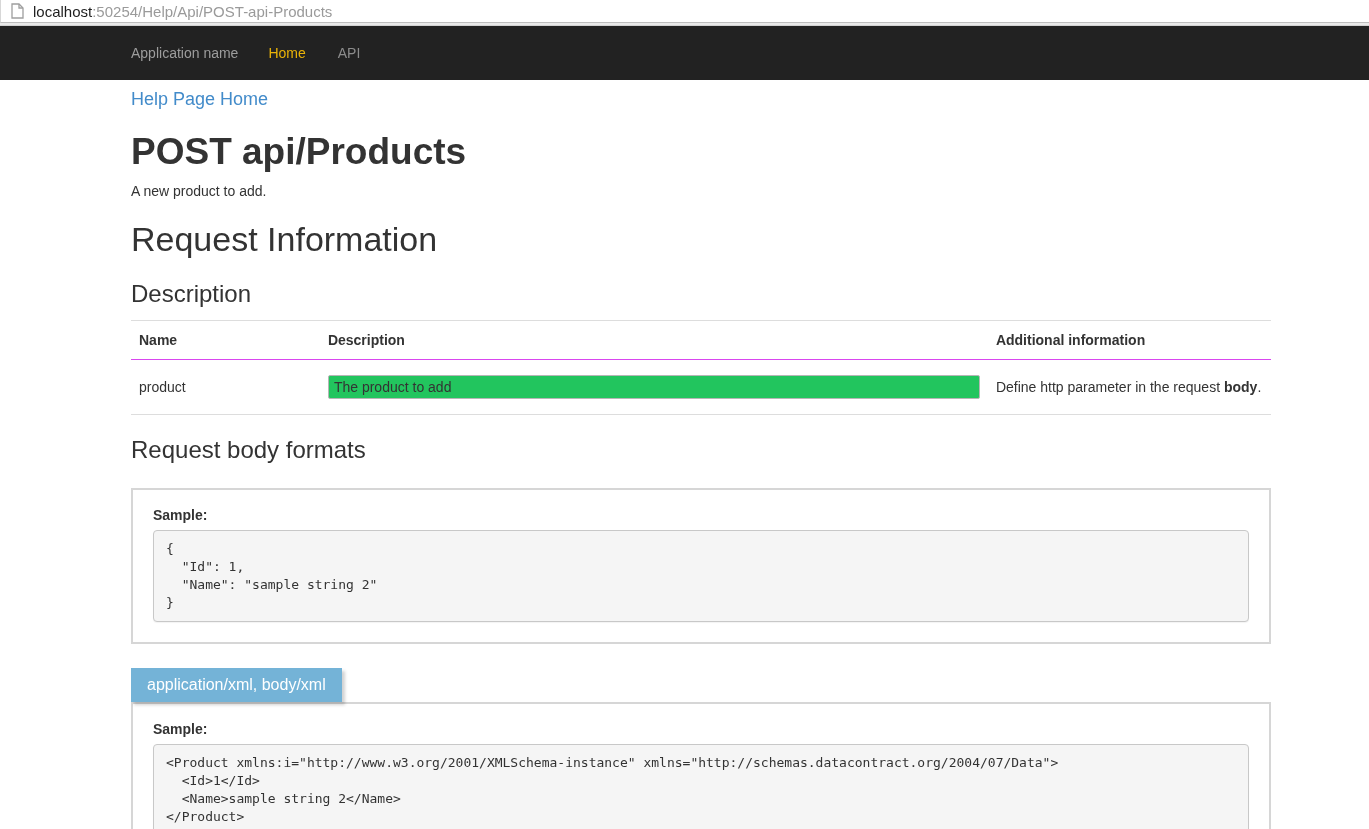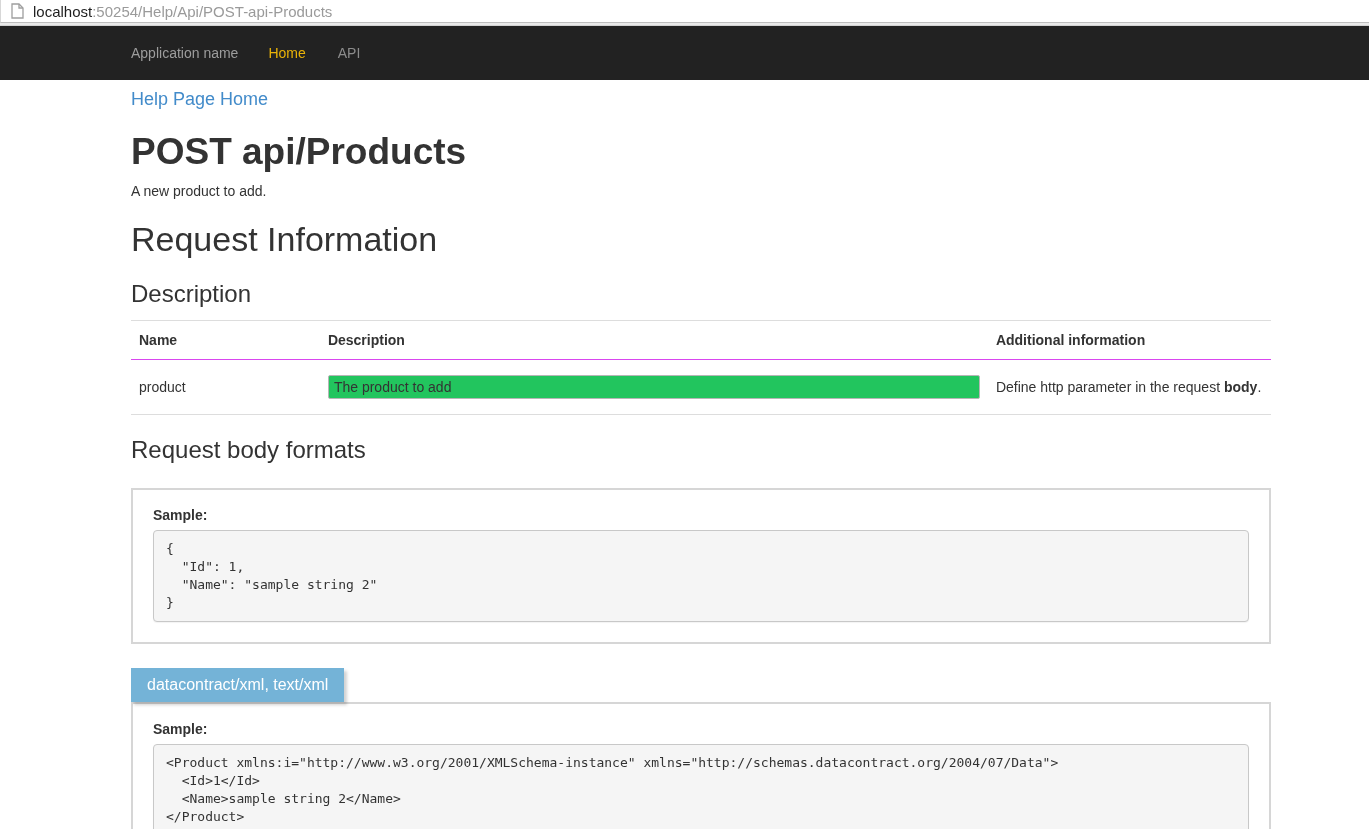--- a/index.html
+++ b/index.html
@@ -156,21 +156,21 @@
       <p class="sample-label">Sample:</p>
       <pre class="code-block">{
   "Id": 1,
   "Name": "sample string 2"
 }</pre>
     </div>
   </div>
 
   
   <div class="format-section">
-    <span class="format-tab">datacontract/xml, text/xml</span>
+    <span class="format-tab">application/xml, body/xml</span>
     <div class="format-panel">
       <p class="sample-label">Sample:</p>
       <pre class="code-block">&lt;Product xmlns:i="http://www.w3.org/2001/XMLSchema-instance" xmlns="http://schemas.datacontract.org/2004/07/Data"&gt;
   &lt;Id&gt;1&lt;/Id&gt;
   &lt;Name&gt;sample string 2&lt;/Name&gt;
 &lt;/Product&gt;</pre>
     </div>
   </div>
 
 </div>

